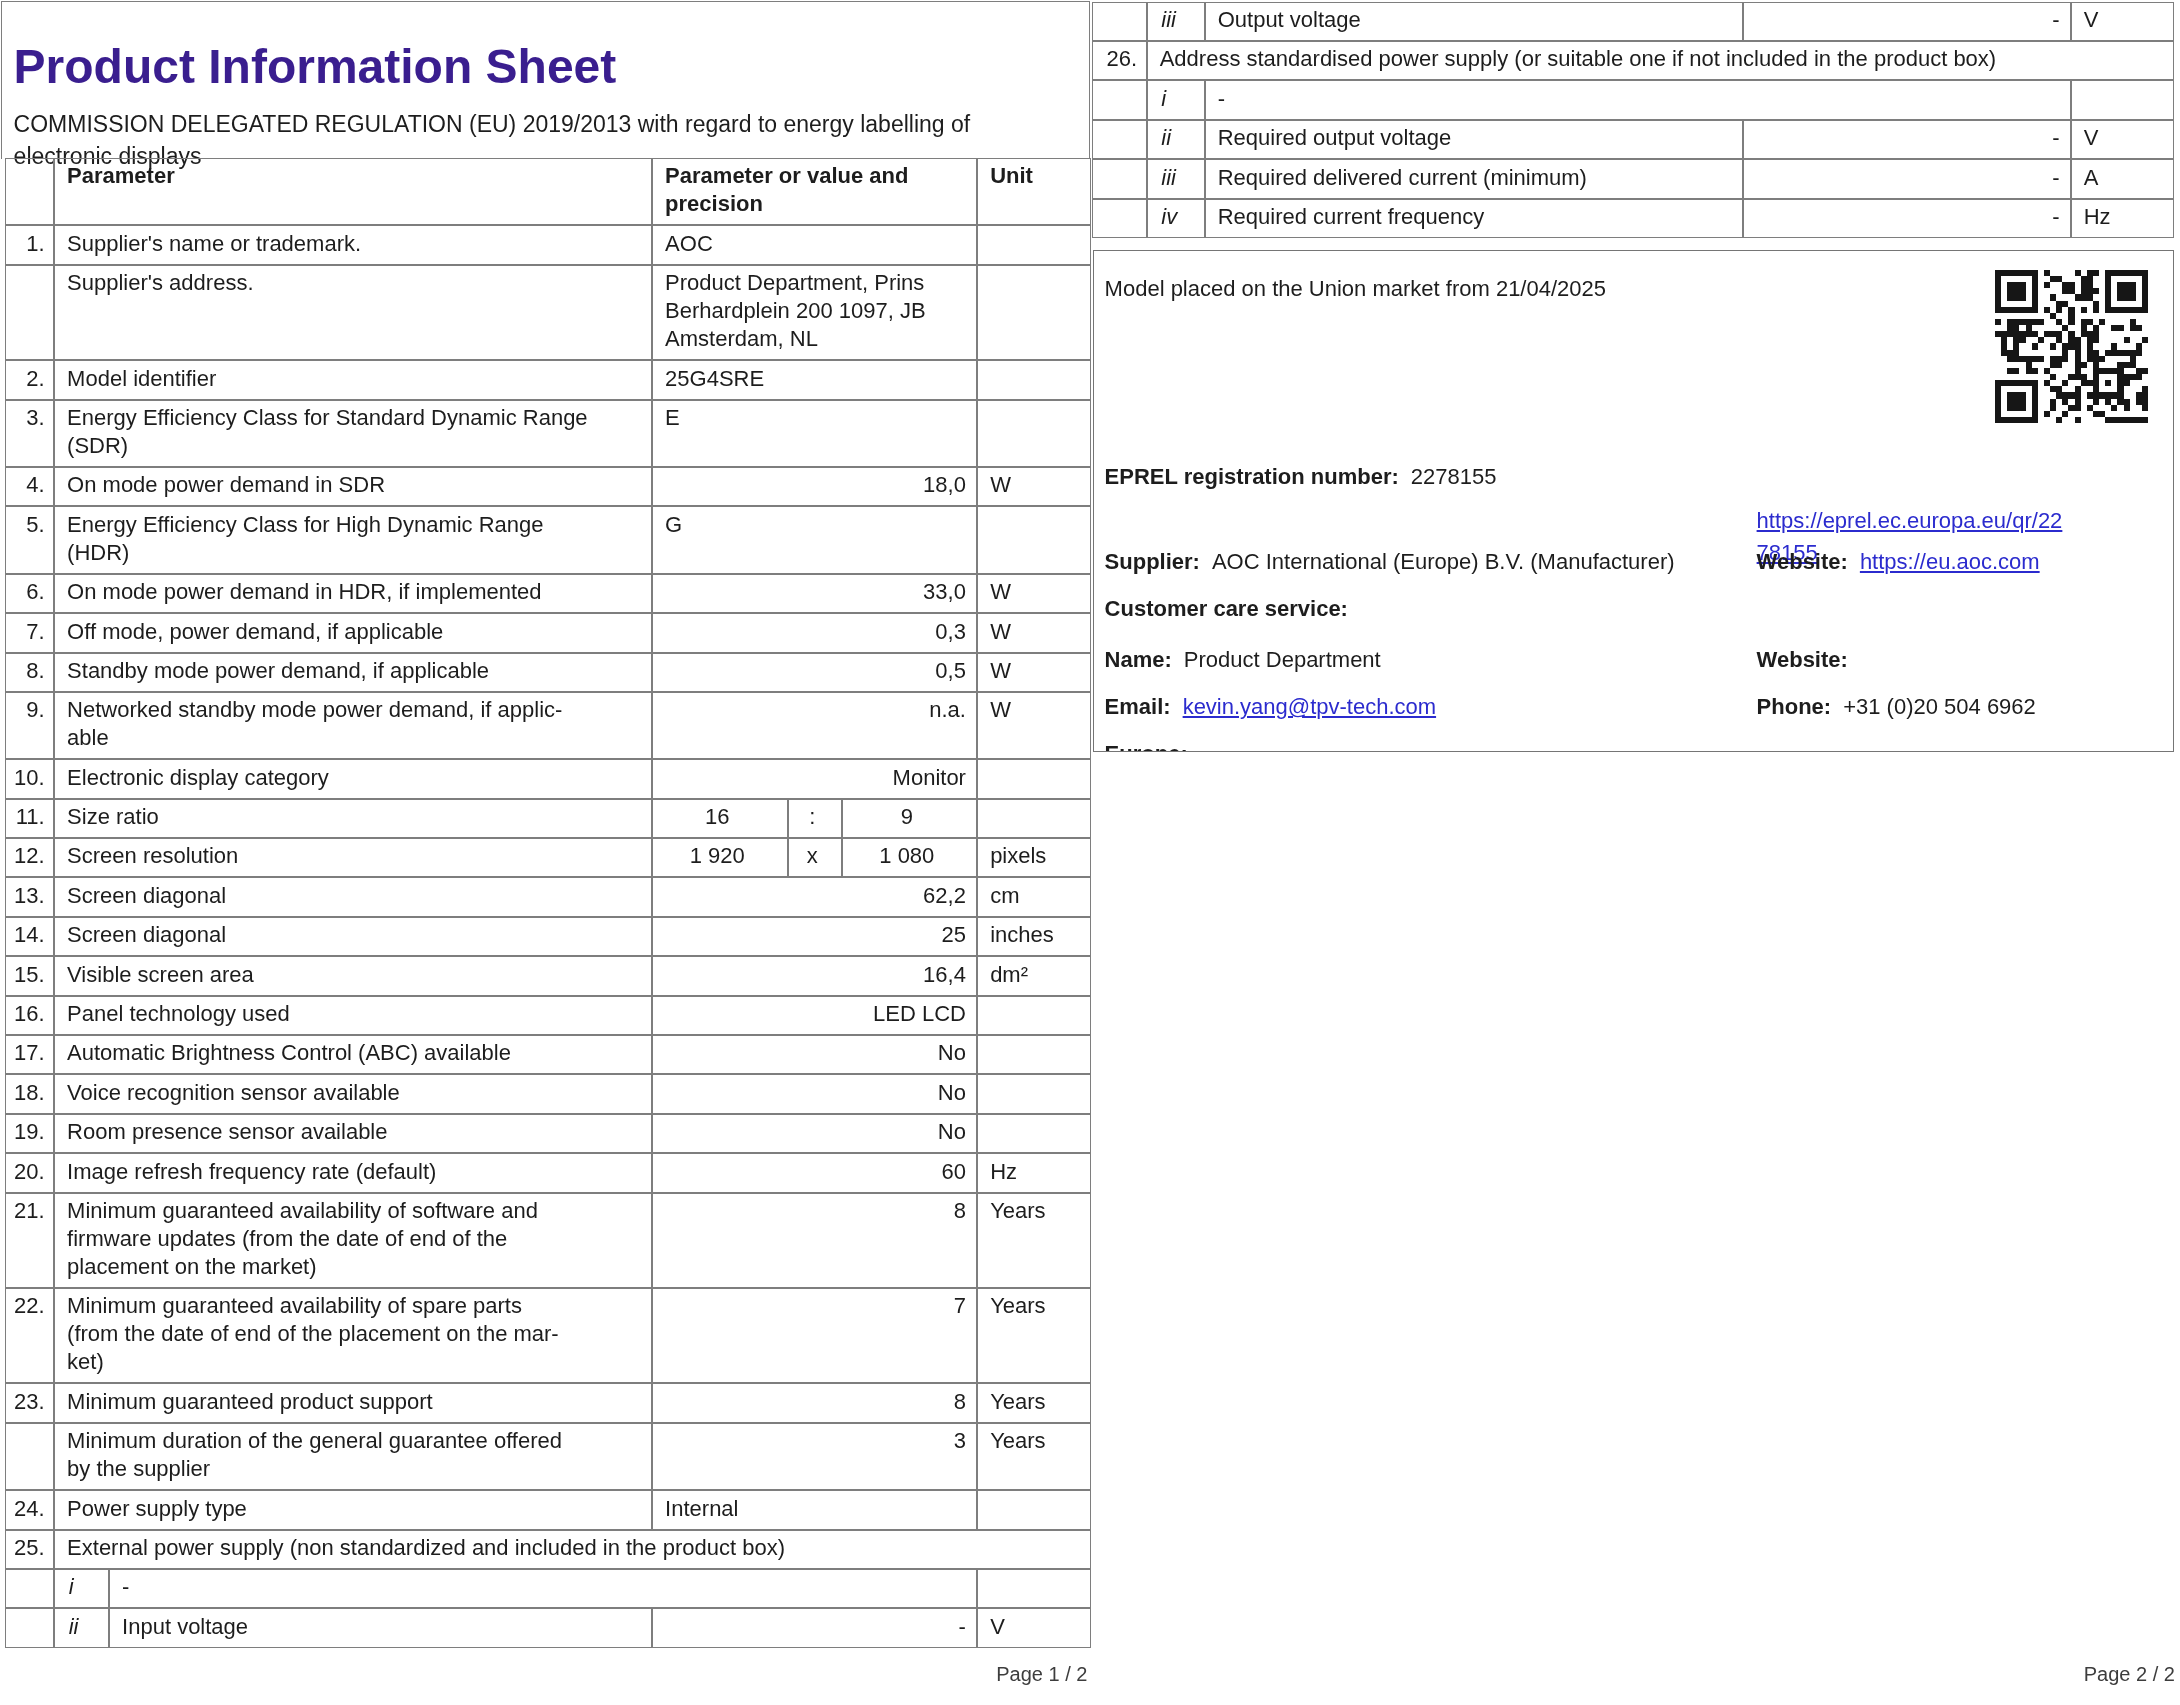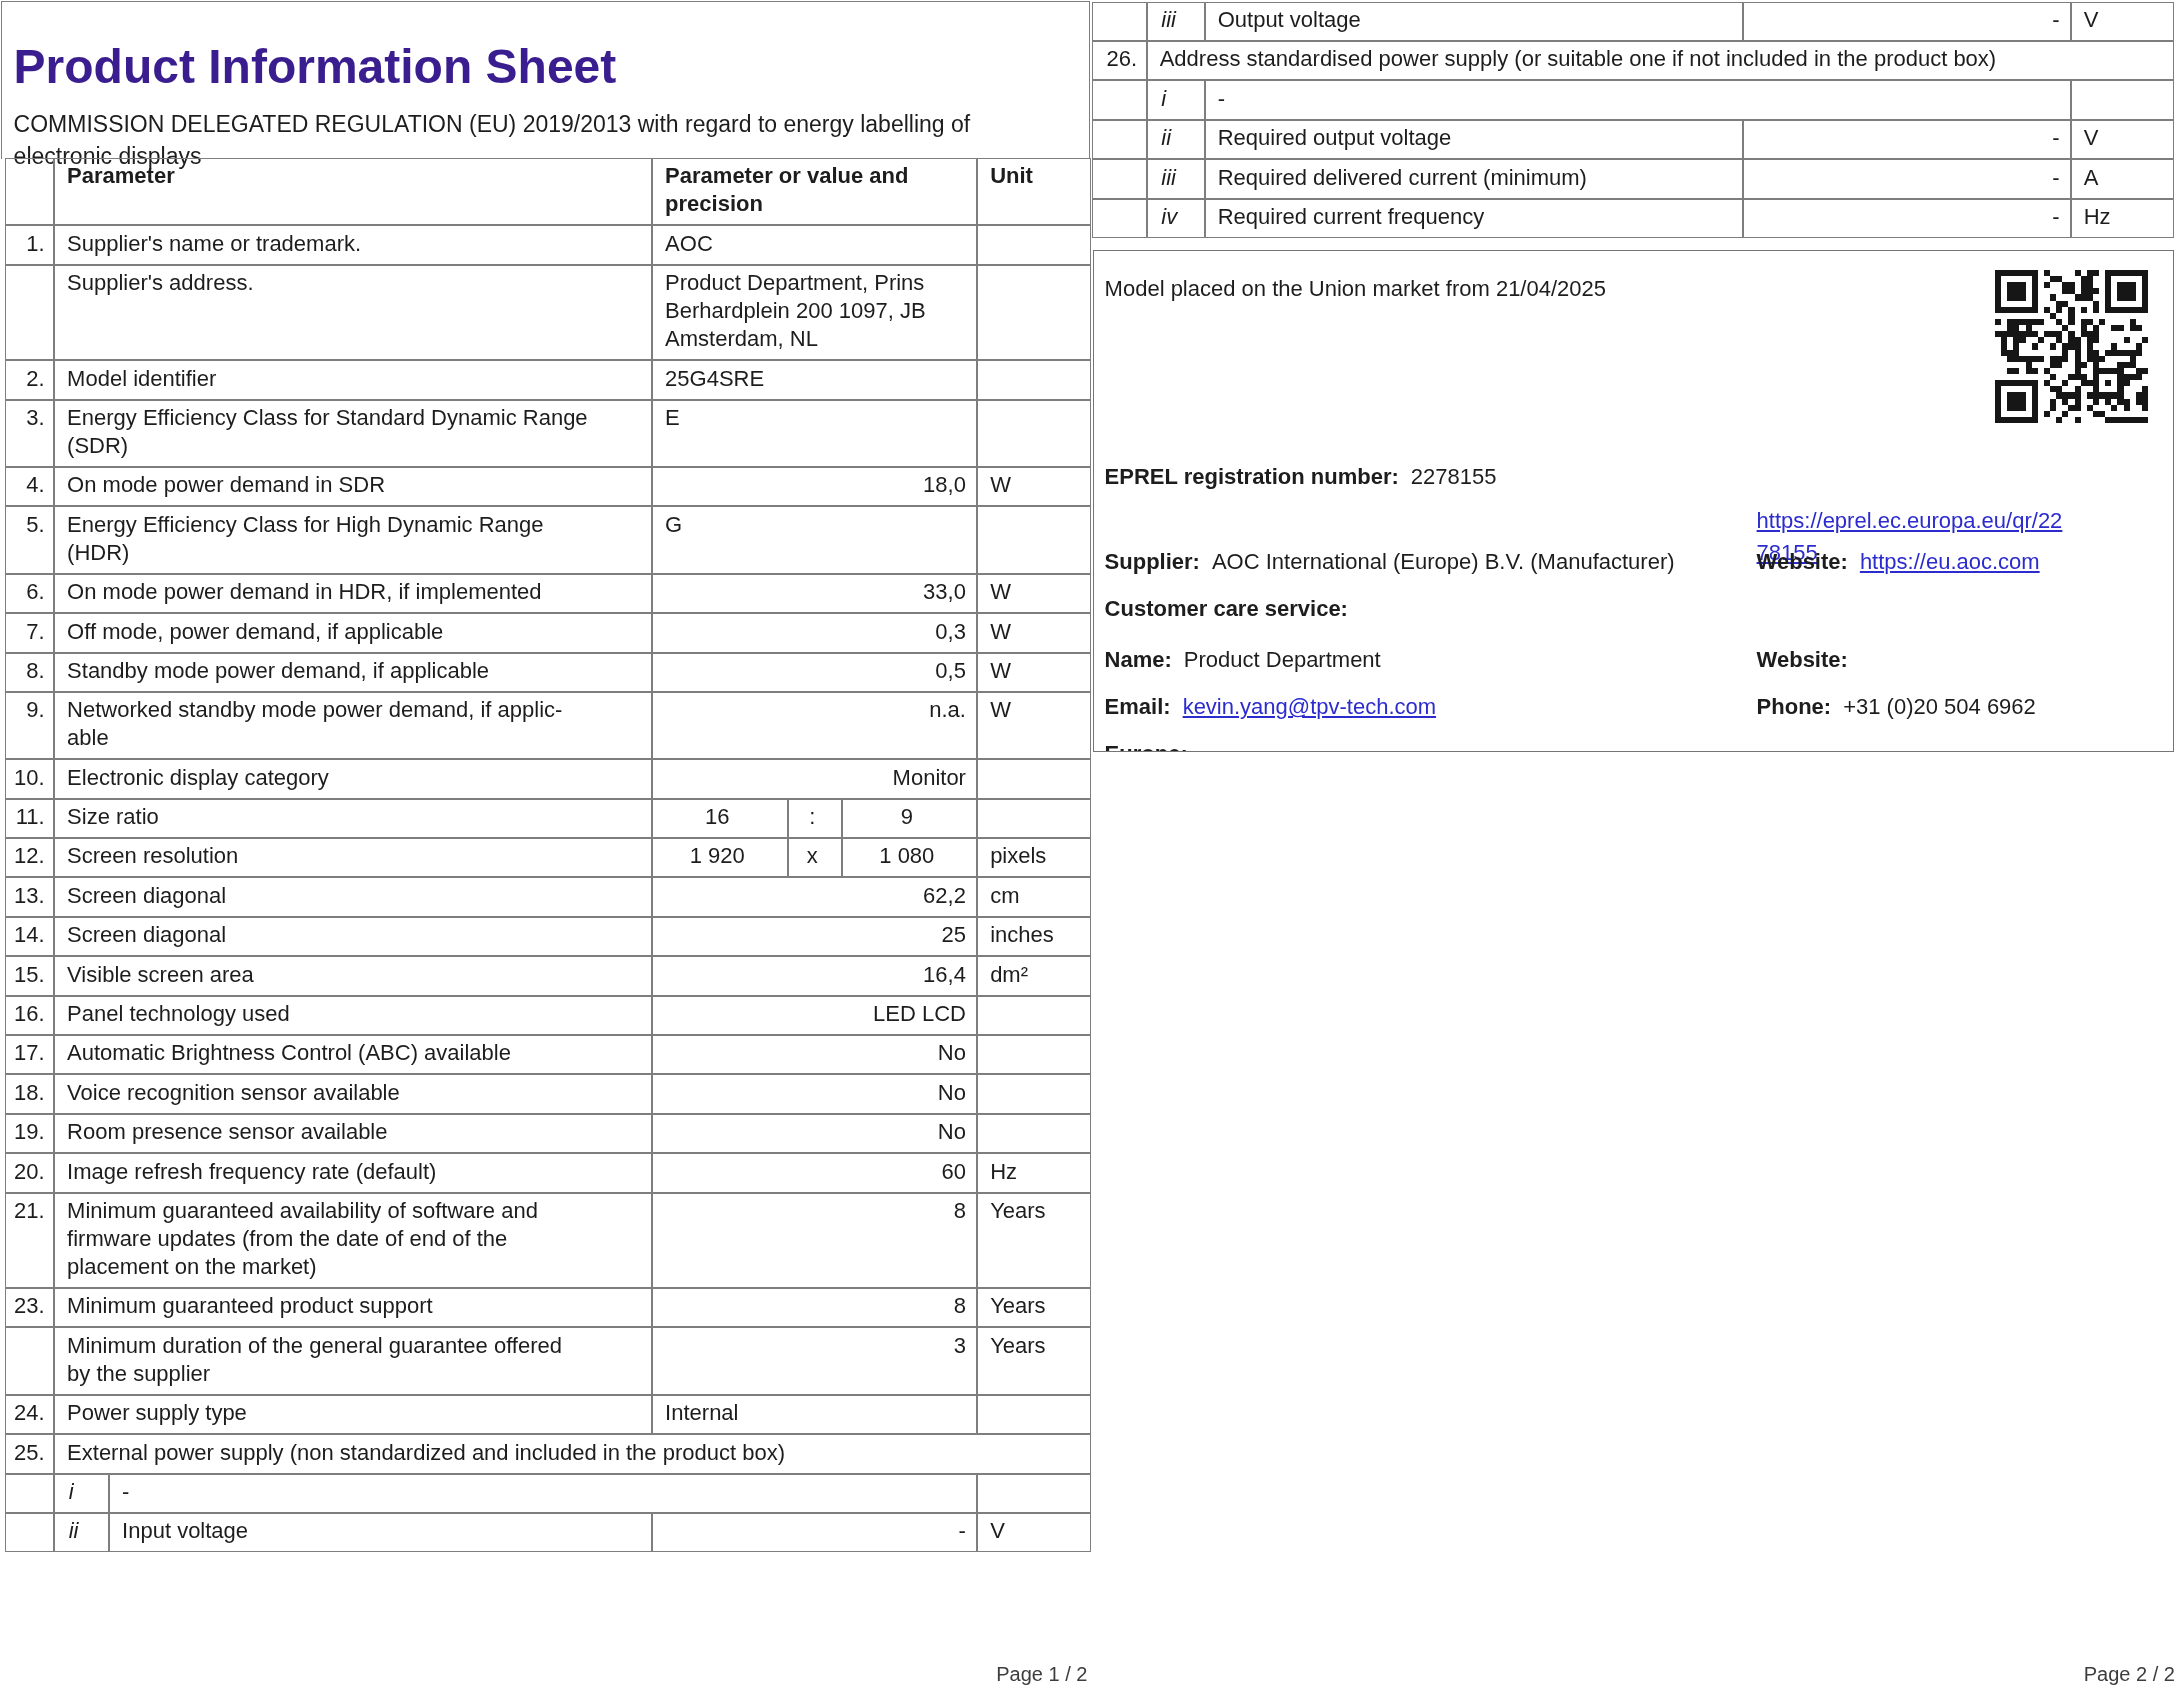--- a/index.html
+++ b/index.html
@@ -221,20 +221,28 @@
             <td class="c-label" colspan="2">Image refresh frequency rate (default)</td>
             <td class="c-val v-right" colspan="3">60</td>
             <td class="c-unit">Hz</td>
           </tr>
           <tr>
             <td class="c-num">21.</td>
             <td class="c-label" colspan="2">Minimum guaranteed availability of software and
 firmware updates (from the date of end of the
 placement on the market)</td>
             <td class="c-val v-right" colspan="3">8</td>
+            <td class="c-unit">Years</td>
+          </tr>
+          <tr>
+            <td class="c-num">22.</td>
+            <td class="c-label" colspan="2">Minimum guaranteed availability of spare parts
+(from the date of end of the placement on the mar-
+ket)</td>
+            <td class="c-val v-right" colspan="3">7</td>
             <td class="c-unit">Years</td>
           </tr>
           <tr>
             <td class="c-num">23.</td>
             <td class="c-label" colspan="2">Minimum guaranteed product support</td>
             <td class="c-val v-right" colspan="3">8</td>
             <td class="c-unit">Years</td>
           </tr>
           <tr>
             <td class="c-num"></td>

